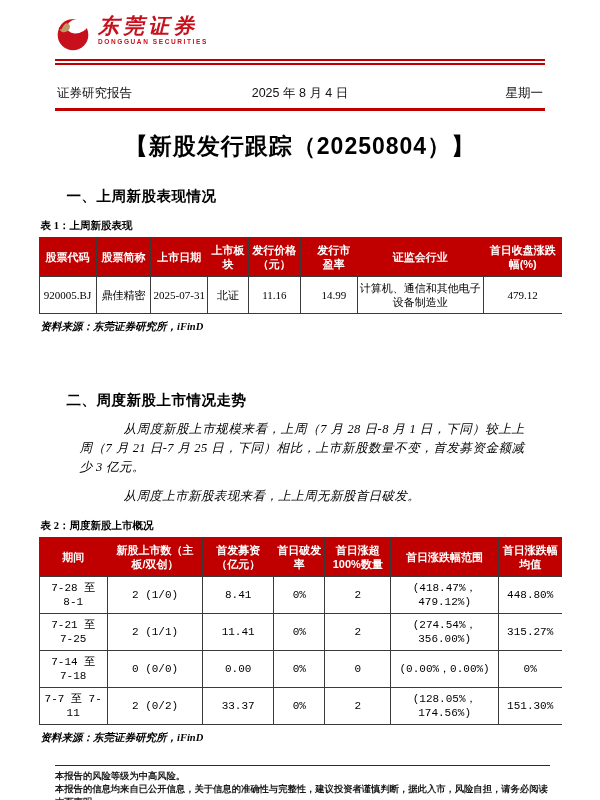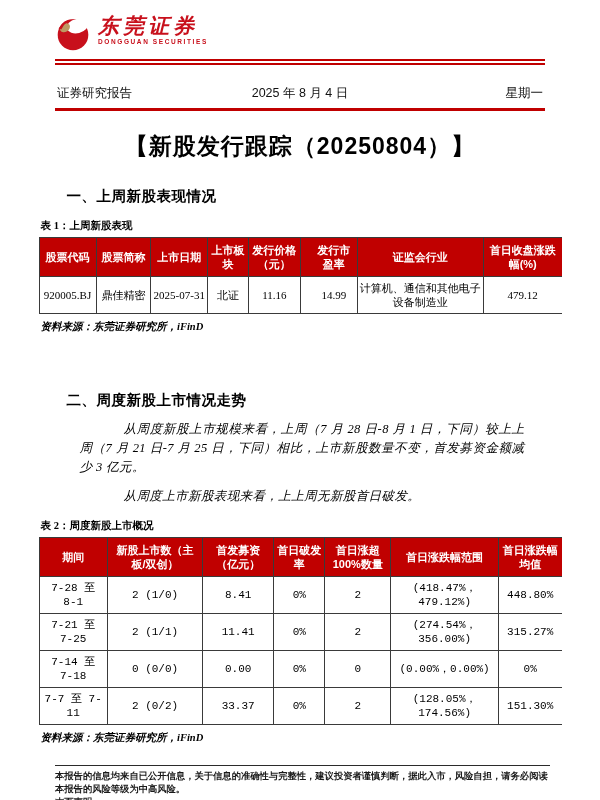--- a/index.html
+++ b/index.html
@@ -208,18 +208,18 @@
             <td>(128.05%，174.56%)</td>
             <td>151.30%</td>
           </tr>
         </tbody>
       </table>
     <div class="source">资料来源：东莞证券研究所，iFinD</div>
 
   </div>
 
   <div class="footer">
+    <div>本报告的风险等级为中高风险。</div>
     <div>本报告的信息均来自已公开信息，关于信息的准确性与完整性，建议投资者谨慎判断，据此入市，风险自担，请务必阅读</div>
-    <div>本报告的风险等级为中高风险。</div>
     <div>末页声明。</div>
   </div>
 
 </div>
 
 </body></html>

